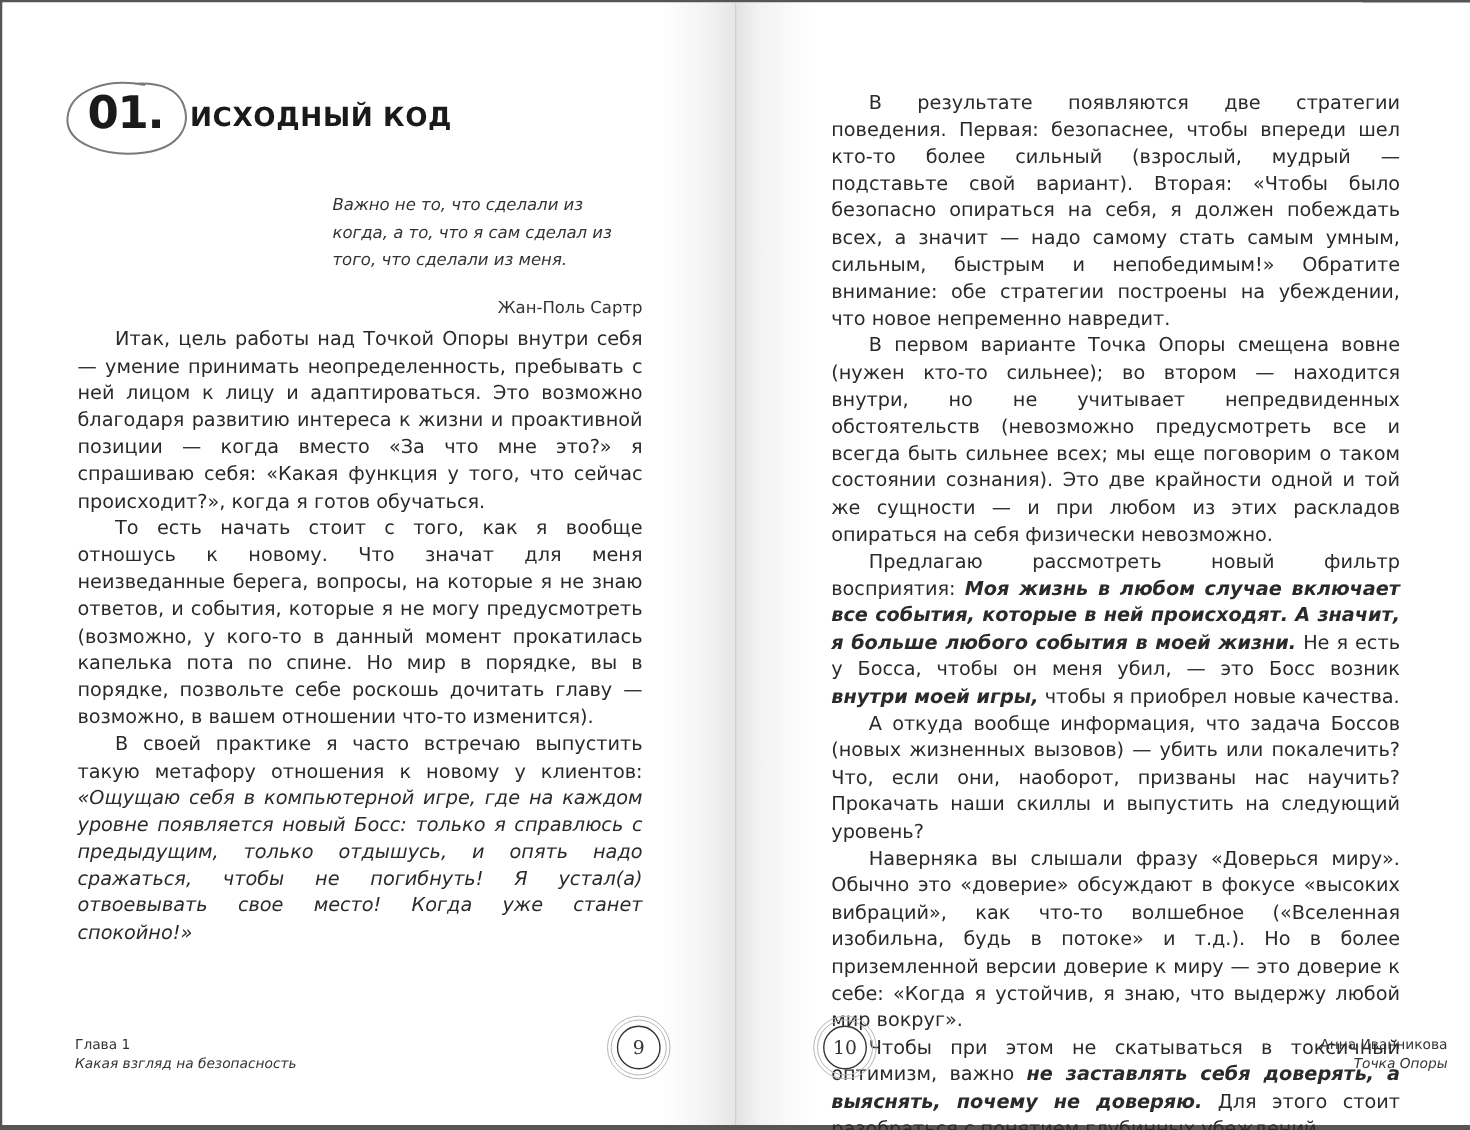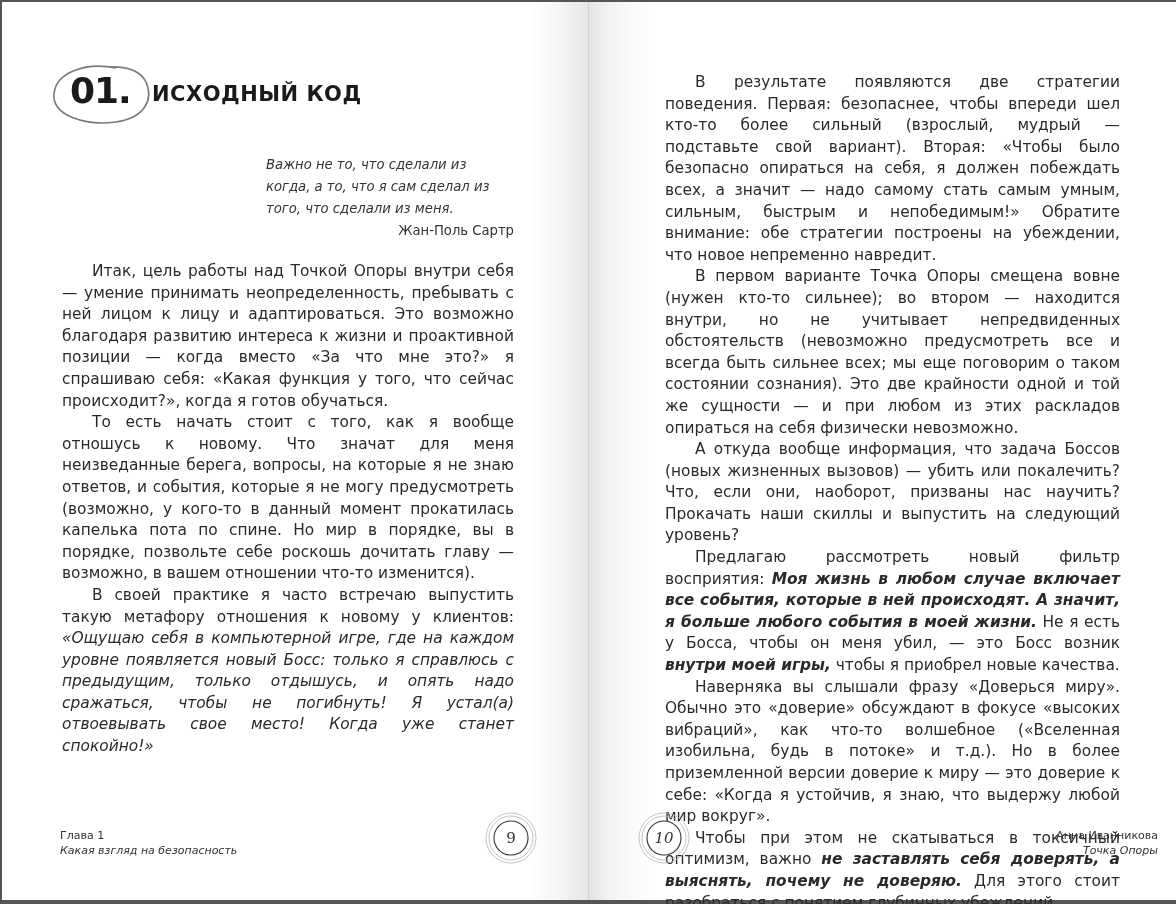--- a/index.html
+++ b/index.html
@@ -43,41 +43,41 @@
     }
     .chapter-title {
       font-family: "DejaVu Sans", sans-serif;
       font-weight: bold; font-size: 21px; color: #1a1a1a; margin-left: -8px; letter-spacing: 0.5px; text-align: right;
     }
     .epigraph {
       position: absolute; left: 264px; top: 152px; width: 248px;
       font-size: 13.2px; line-height: 22px;
       font-style: italic; color: #333;
     }
-    .epigraph .author { font-style: normal; text-align: right; }
+    .epigraph .author { font-style: normal; text-align: right; margin-top: 16px; }
     .body-text {
       position: absolute; font-size: 15.4px; line-height: 21.6px; color: #2a2a2a;
       text-align: justify;
     }
     .body-text p { margin: 0; text-indent: 30px; }
     .left .body-text { left: 60px; top: 259px; width: 452px; }
     .right .body-text { left: 77px; top: 70px; width: 455px; }
     .em-b { font-style: italic; font-weight: bold; }
     .em-i { font-style: italic; }
     .footer-text {
       position: absolute; font-size: 11px; line-height: 15px; color: #333;
     }
     .left .footer-text { left: 58px; top: 826px; }
     .right .footer-text { right: 62px; top: 826px; text-align: right; }
     .footer-text .it { font-style: italic; }
     .page-num {
       position: absolute; width: 52px; height: 52px; top: 810px;
     }
     .left .page-num { left: 483px; }
-    .right .page-num { left: 50px; font-style: italic; }
+    .right .page-num { left: 62px; }
     .page-num svg { position: absolute; left: 0; top: 0; }
     .page-num span {
       position: absolute; left: 0; top: 0; width: 52px; height: 52px;
       line-height: 52px; text-align: center;
       font-family: "DejaVu Serif", serif; font-size: 15px; color: #333;
     }
   </style>
 </head>
 <body>
 
@@ -117,22 +117,22 @@
         <circle cx="26" cy="26" r="17" fill="none" stroke="#333" stroke-width="1.1"></circle>
       </svg>
       <span>9</span>
     </div>
   </div>
 
   <div class="page right">
     <div class="body-text">
       <p>В результате появляются две стратегии поведения. Первая: безопаснее, чтобы впереди шел кто-то более сильный (взрослый, мудрый — подставьте свой вариант). Вторая: «Чтобы было безопасно опираться на себя, я должен побеждать всех, а значит — надо самому стать самым умным, сильным, быстрым и непобедимым!» Обратите внимание: обе стратегии построены на убеждении, что новое непременно навредит.</p>
       <p>В первом варианте Точка Опоры смещена вовне (нужен кто-то сильнее); во втором — находится внутри, но не учитывает непредвиденных обстоятельств (невозможно предусмотреть все и всегда быть сильнее всех; мы еще поговорим о таком состоянии сознания). Это две крайности одной и той же сущности — и при любом из этих раскладов опираться на себя физически невозможно.</p>
+      <p><span>Предлагаю рассмотреть новый фильтр восприятия: </span><span class="em-b">Моя жизнь в любом случае включает все события, которые в ней происходят. А значит, я больше любого события в моей жизни.</span><span> Не я есть у Босса, чтобы он меня убил, — это Босс возник </span><span class="em-b">внутри моей игры,</span><span> чтобы я приобрел новые качества.</span></p>
       <p>А откуда вообще информация, что задача Боссов (новых жизненных вызовов) — убить или покалечить? Что, если они, наоборот, призваны нас научить? Прокачать наши скиллы и выпустить на следующий уровень?</p>
-      <p><span>Предлагаю рассмотреть новый фильтр восприятия: </span><span class="em-b">Моя жизнь в любом случае включает все события, которые в ней происходят. А значит, я больше любого события в моей жизни.</span><span> Не я есть у Босса, чтобы он меня убил, — это Босс возник </span><span class="em-b">внутри моей игры,</span><span> чтобы я приобрел новые качества.</span></p>
       <p>Наверняка вы слышали фразу «Доверься миру». Обычно это «доверие» обсуждают в фокусе «высоких вибраций», как что-то волшебное («Вселенная изобильна, будь в потоке» и т.д.). Но в более приземленной версии доверие к миру — это доверие к себе: «Когда я устойчив, я знаю, что выдержу любой мир вокруг».</p>
       <p><span>Чтобы при этом не скатываться в токсичный оптимизм, важно </span><span class="em-b">не заставлять себя доверять, а выяснять, почему не доверяю.</span><span> Для этого стоит разобраться с понятием глубинных убеждений.</span></p>
     </div>
 
     <div class="page-num">
       <svg width="52" height="52" viewBox="0 0 52 52">
         <circle cx="26" cy="26" r="25" fill="none" stroke="#b5b5b5" stroke-width="0.8"></circle>
         <circle cx="26" cy="26" r="22" fill="none" stroke="#b5b5b5" stroke-width="0.8"></circle>
         <circle cx="26" cy="26" r="17" fill="none" stroke="#333" stroke-width="1.1"></circle>
       </svg>

